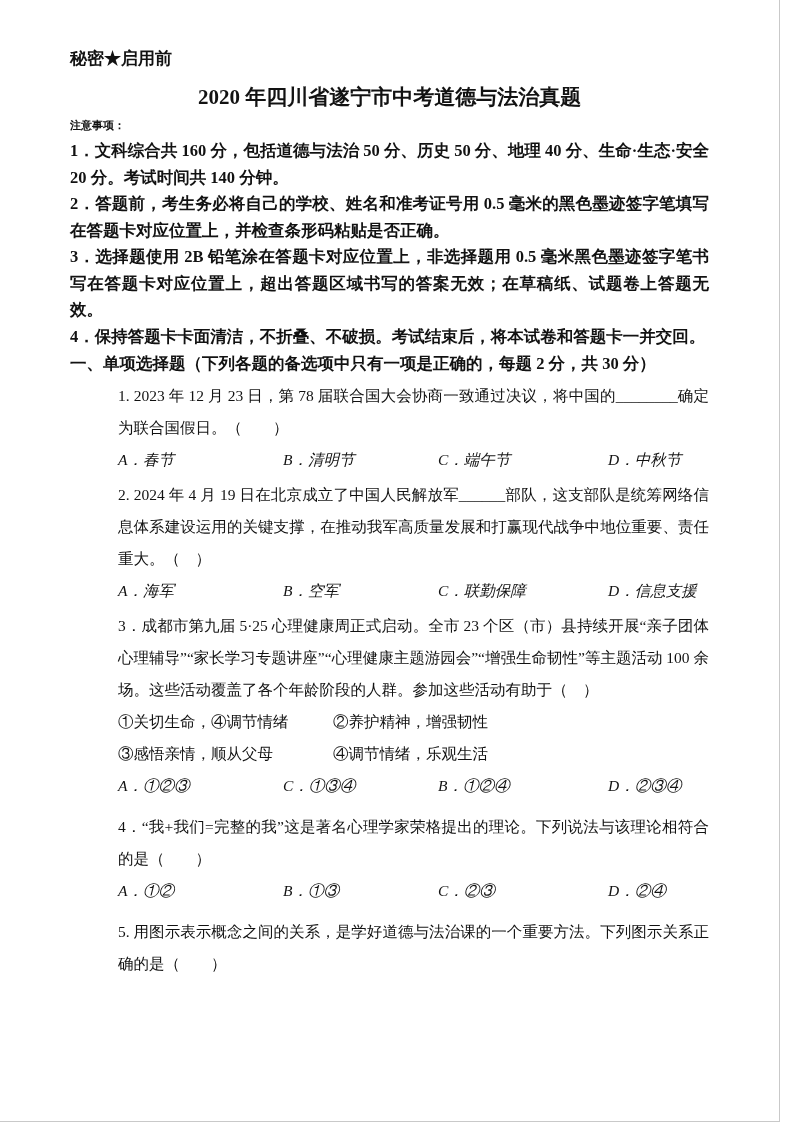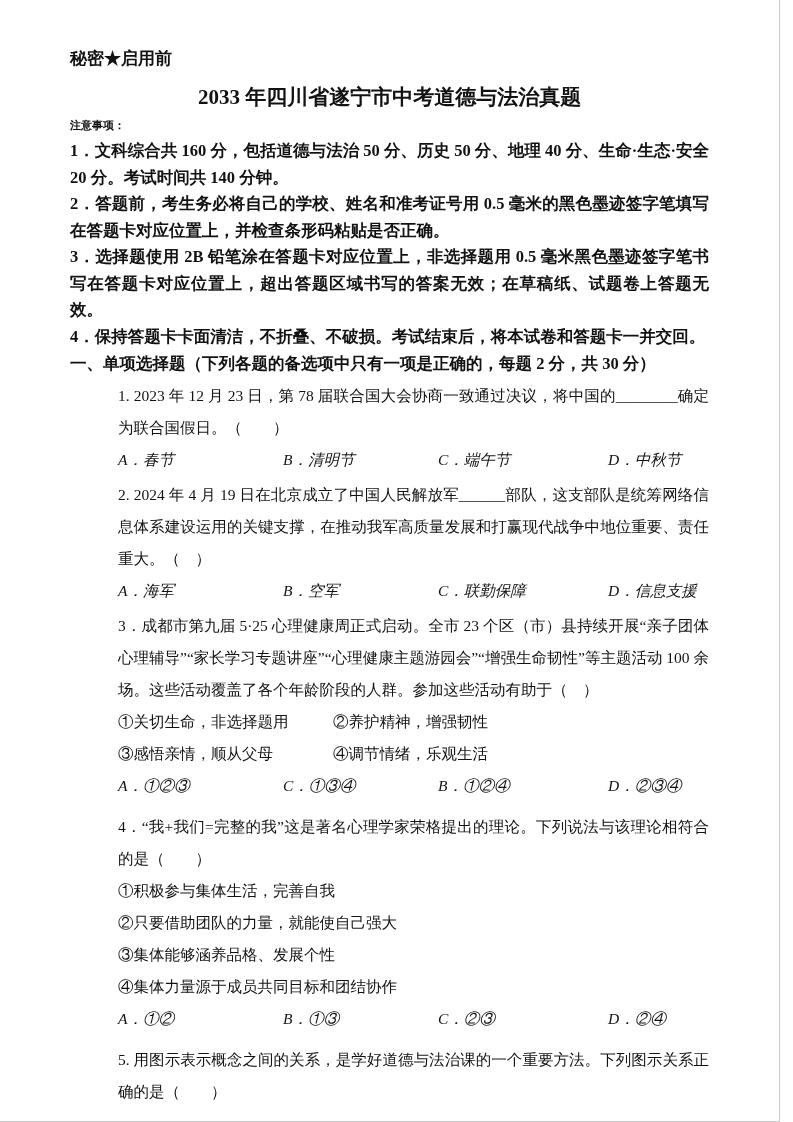--- a/index.html
+++ b/index.html
@@ -73,21 +73,21 @@
   }
   .q4, .q5 { margin-top: 9px; }
 </style>
 </head>
 <body>
 
 <div class="page">
 
   <div class="security">秘密★启用前</div>
 
-  <div class="title">2033 年四川省遂宁市中考道德与法治真题</div>
+  <div class="title">2020 年四川省遂宁市中考道德与法治真题</div>
 
   <div class="notice-heading">注意事项：</div>
 
   <p class="notice">1．文科综合共 160 分，包括道德与法治 50 分、历史 50 分、地理 40 分、生命·生态·安全 20 分。考试时间共 140 分钟。</p>
   <p class="notice">2．答题前，考生务必将自己的学校、姓名和准考证号用 0.5 毫米的黑色墨迹签字笔填写在答题卡对应位置上，并检查条形码粘贴是否正确。</p>
   <p class="notice">3．选择题使用 2B 铅笔涂在答题卡对应位置上，非选择题用 0.5 毫米黑色墨迹签字笔书写在答题卡对应位置上，超出答题区域书写的答案无效；在草稿纸、试题卷上答题无效。</p>
   <p class="notice">4．保持答题卡卡面清洁，不折叠、不破损。考试结束后，将本试卷和答题卡一并交回。</p>
 
   <div class="section-heading">一、单项选择题（下列各题的备选项中只有一项是正确的，每题 2 分，共 30 分）</div>
 
@@ -107,43 +107,37 @@
       <span>A．海军</span>
       <span>B．空军</span>
       <span>C．联勤保障</span>
       <span>D．信息支援</span>
     </div>
   </div>
 
   <div class="question">
     <p class="stem">3．成都市第九届 5·25 心理健康周正式启动。全市 23 个区（市）县持续开展“亲子团体心理辅导”“家长学习专题讲座”“心理健康主题游园会”“增强生命韧性”等主题活动 100 余场。这些活动覆盖了各个年龄阶段的人群。参加这些活动有助于（　）</p>
     <div class="sub-2col">
-      <span>①关切生命，非选择题用</span>
+      <span>①关切生命，④调节情绪</span>
       <span>②养护精神，增强韧性</span>
     </div>
     <div class="sub-2col">
       <span>③感悟亲情，顺从父母</span>
       <span>④调节情绪，乐观生活</span>
     </div>
     <div class="options">
       <span>A．①②③</span>
       <span>C．①③④</span>
       <span>B．①②④</span>
       <span>D．②③④</span>
     </div>
   </div>
 
   <div class="question q4">
     <p class="stem">4．“我+我们=完整的我”这是著名心理学家荣格提出的理论。下列说法与该理论相符合的是（　　）</p>
-    <div class="sub-1col">
-      <div>①积极参与集体生活，完善自我</div>
-      <div>②只要借助团队的力量，就能使自己强大</div>
-      <div>③集体能够涵养品格、发展个性</div>
-      <div>④集体力量源于成员共同目标和团结协作</div>
-    </div>
     <div class="options">
       <span>A．①②</span>
       <span>B．①③</span>
       <span>C．②③</span>
       <span>D．②④</span>
     </div>
   </div>
 
   <div class="question q5">
     <p class="stem">5. 用图示表示概念之间的关系，是学好道德与法治课的一个重要方法。下列图示关系正确的是（　　）</p>

